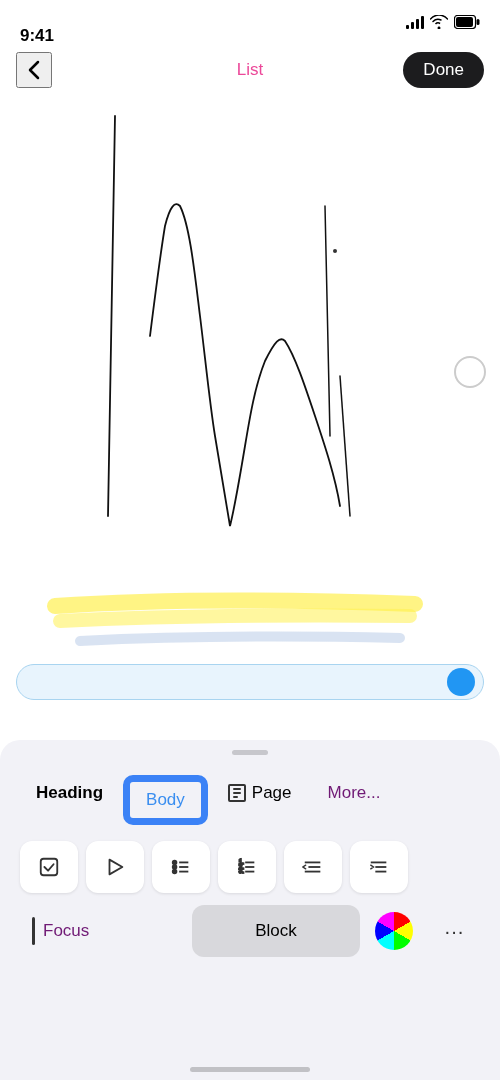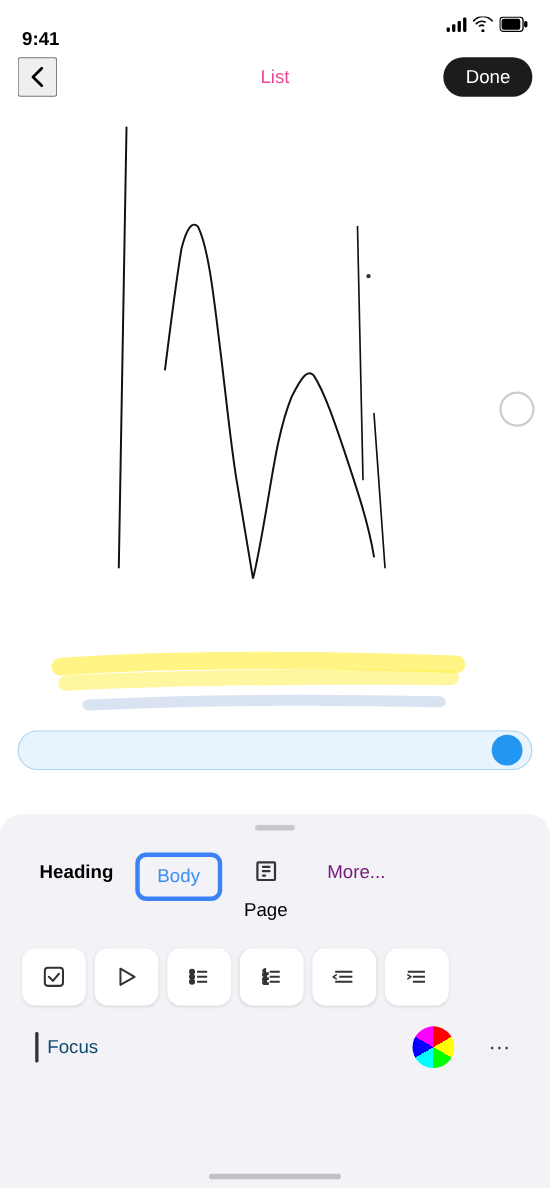--- a/index.html
+++ b/index.html
@@ -188,40 +188,39 @@
 
     .tab-item {
       padding: 8px 16px;
       border-radius: 10px;
       font-size: 17px;
       cursor: pointer;
       white-space: nowrap;
     }
 
     .tab-item.active {
-      border: 4px solid #3b82f6;
+      border: 7px solid #3b82f6;
       color: #3a8ef0;
       background: transparent;
     }
 
     .tab-item.bold {
       font-weight: 700;
       color: #000;
       background: transparent;
       border: none;
     }
 
     .tab-item.normal {
       color: #000;
       background: transparent;
       border: none;
       display: flex;
       align-items: center;
-      gap: 17px;
-      flex-direction: column;
+      gap: 6px;
     }
 
     .tab-item.more {
       color: #701a75;
       background: transparent;
       border: none;
     }
 
     
     .icon-row {
@@ -267,21 +266,21 @@
       flex: 1;
       height: 52px;
       background: transparent;
       border: none;
       border-radius: 12px;
       display: flex;
       align-items: center;
       gap: 8px;
       cursor: pointer;
       font-size: 17px;
-      color: #0c4a6e;
+      color: #701a75;
       padding: 0 12px;
     }
 
     .focus-bar {
       width: 3px;
       height: 28px;
       background: #333;
       border-radius: 2px;
     }
 
@@ -513,20 +512,21 @@
     </button>
   </div>
 
   <div class="action-row">
 
     <button class="focus-btn">
       <div class="focus-bar"></div>
       <span>Focus</span>
     </button>
 
+    <button class="block-btn">Block</button>
 
     <button class="color-btn">
       <div class="color-circle"></div>
     </button>
 
     <button class="more-btn">
       <span>···</span>
     </button>
   </div>
 </div>

